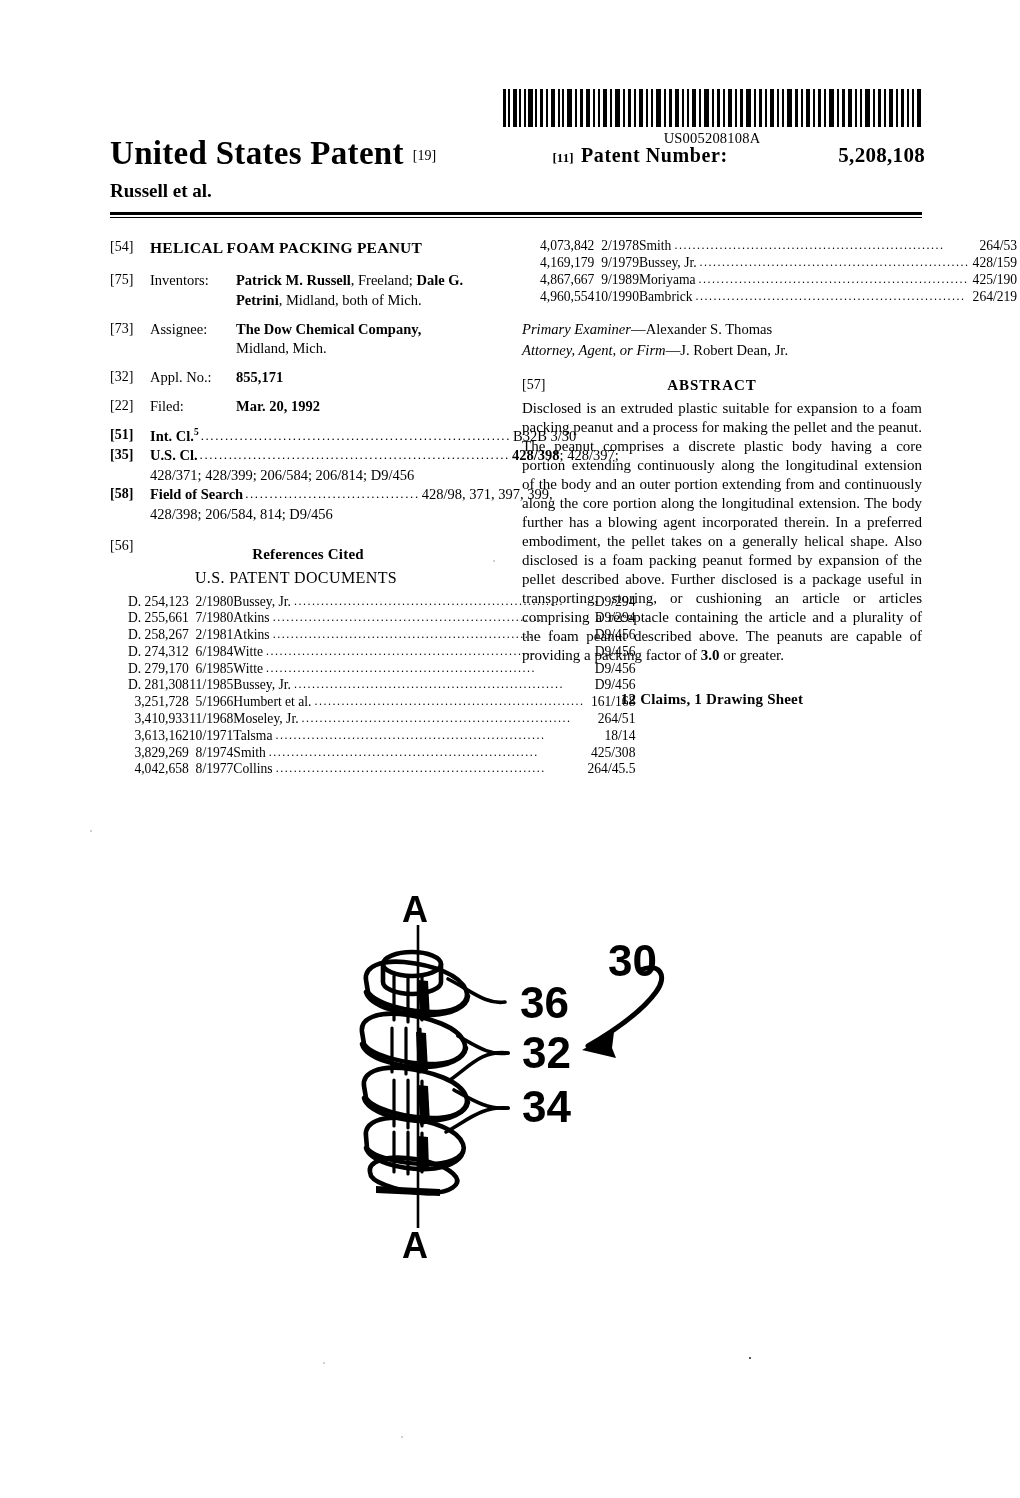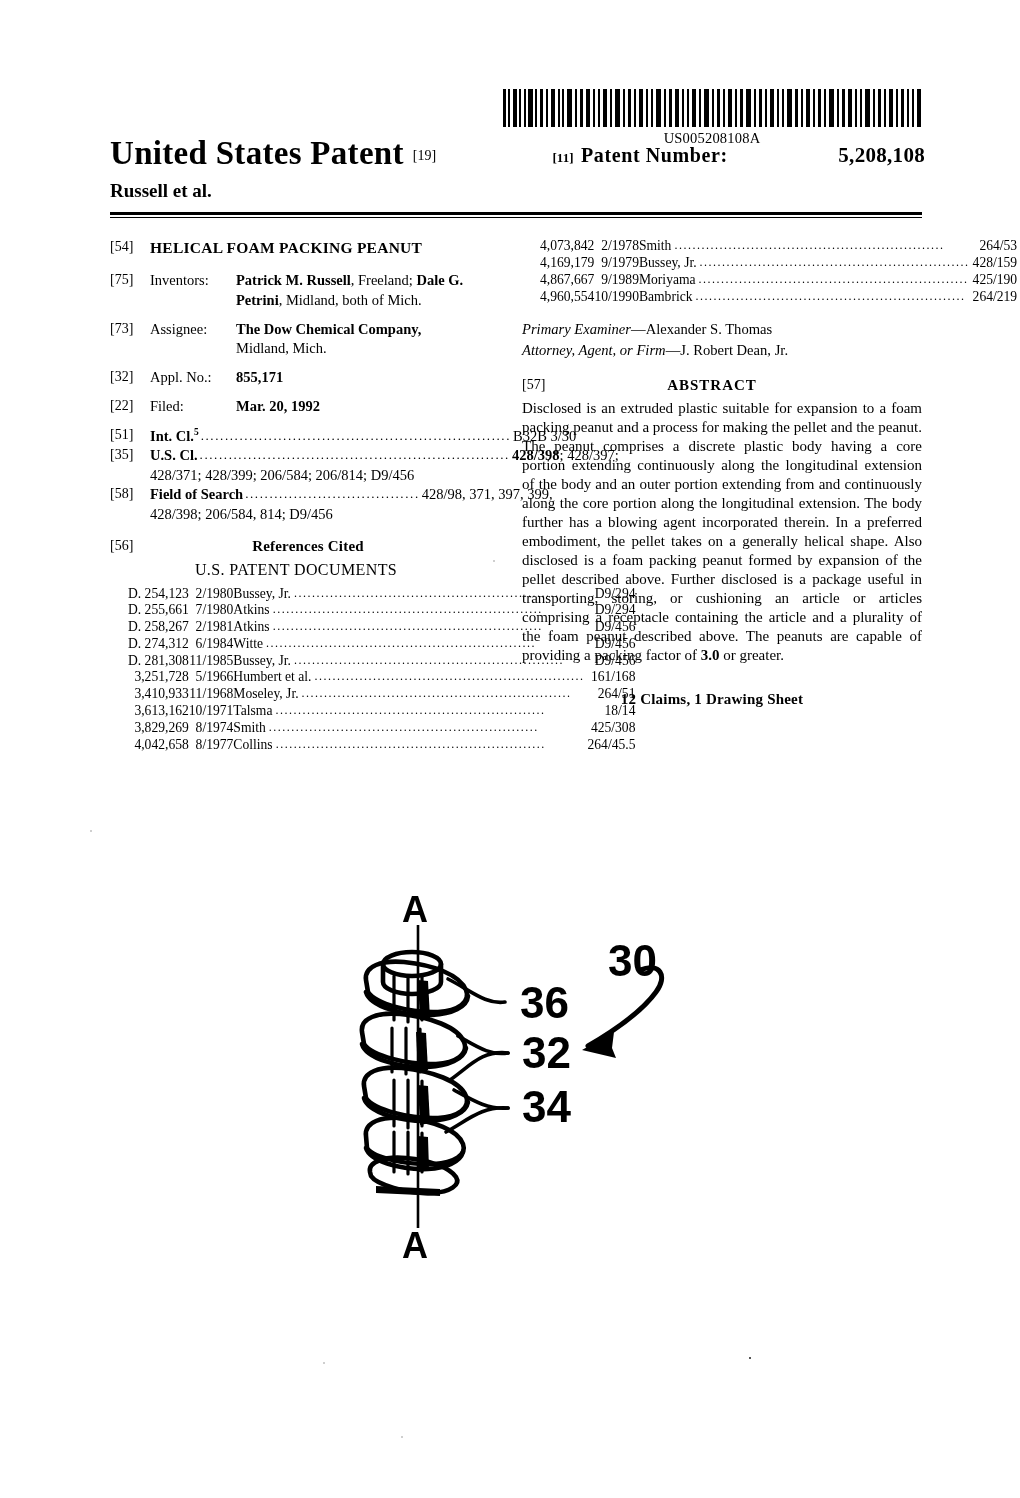--- a/index.html
+++ b/index.html
@@ -168,21 +168,21 @@
 
   .inv-strong { font-weight: bold; }
 
   
   .class-row {
     display: flex;
     font-size: 14.5px;
     line-height: 1.34;
     margin-bottom: 0px;
   }
-  .class-row .field-code { flex: 0 0 40px; }
+  .class-row .field-code { flex: 0 0 40px; font-weight: bold; }
   .class-body { flex: 1 1 auto; }
   .leader-line {
     display: flex;
     align-items: baseline;
     width: 100%;
   }
   .lead-label { font-weight: bold; white-space: nowrap; }
   .dots {
     flex: 1 1 auto;
     overflow: hidden;
@@ -208,20 +208,21 @@
     margin-bottom: 2px;
   }
   #refs-head .field-code { flex: 0 0 40px; font-size: 14px; }
   #refs-title {
     flex: 1 1 auto;
     text-align: center;
     font-size: 15px;
     font-weight: bold;
     padding-right: 36px;
     letter-spacing: 0.2px;
+    margin-top: 8px;
   }
   #us-docs-title {
     text-align: center;
     font-size: 16px;
     margin-top: 6px;
     margin-bottom: 6px;
     padding-right: 20px;
     letter-spacing: 0.4px;
   }
 
@@ -546,20 +547,31 @@
             <td class="rdate">6/1984</td>
             <td class="rname">
               <span class="name-leader">
                 <span class="nm">Witte</span>
                 <span class="nd">............................................................</span>
               </span>
             </td>
             <td class="rclass">D9/456</td>
           </tr>
           <tr>
+            <td class="rnum">D. 279,170</td>
+            <td class="rdate">6/1985</td>
+            <td class="rname">
+              <span class="name-leader">
+                <span class="nm">Witte</span>
+                <span class="nd">............................................................</span>
+              </span>
+            </td>
+            <td class="rclass">D9/456</td>
+          </tr>
+          <tr>
             <td class="rnum">D. 281,308</td>
             <td class="rdate">11/1985</td>
             <td class="rname">
               <span class="name-leader">
                 <span class="nm">Bussey, Jr.</span>
                 <span class="nd">............................................................</span>
               </span>
             </td>
             <td class="rclass">D9/456</td>
           </tr>

